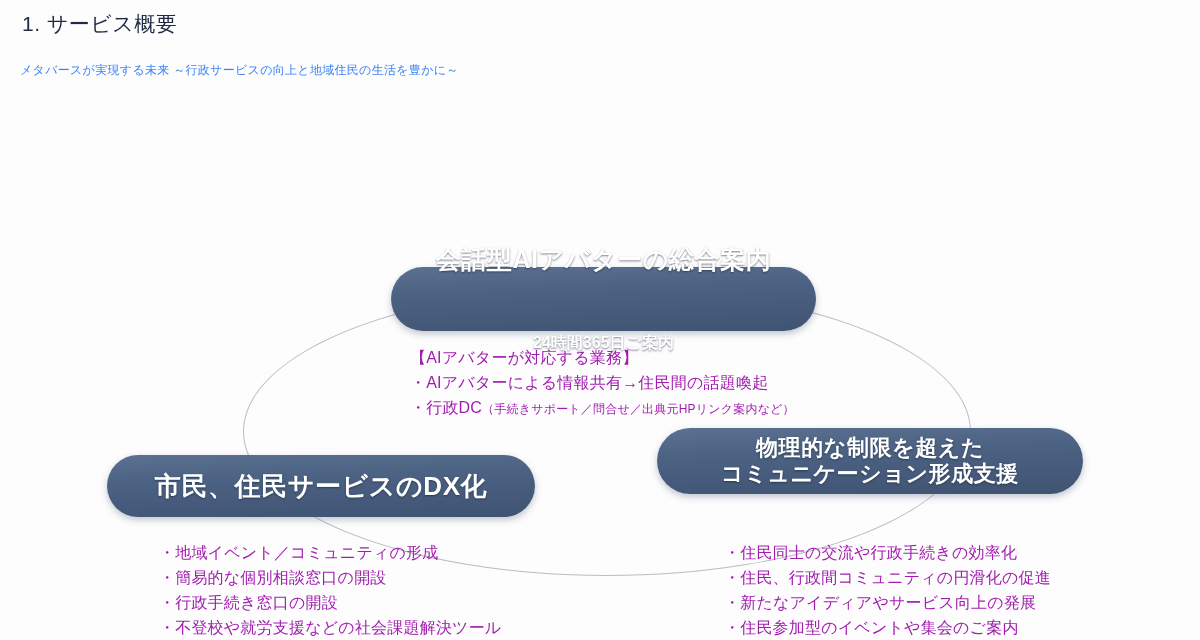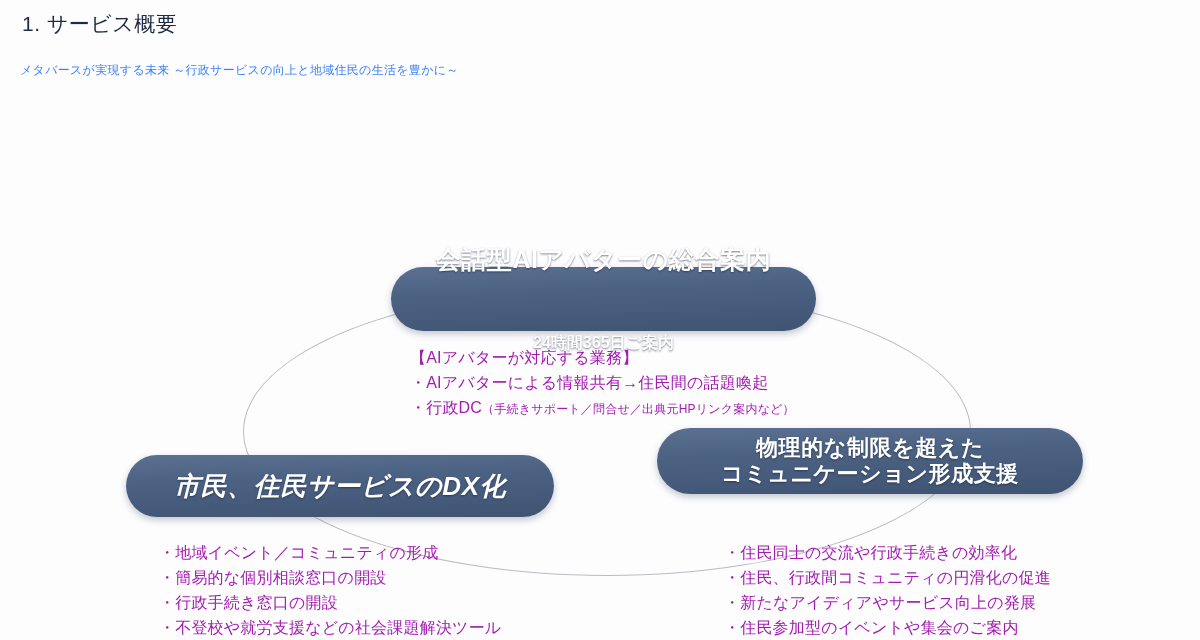--- a/index.html
+++ b/index.html
@@ -100,25 +100,24 @@
     left: 391px;
     top: 267px;
     width: 425px;
     height: 64px;
     gap: 40px;
   }
   #pill-top .t1 { font-size: 25px; line-height: 29px; }
   #pill-top .t2 { font-size: 16px; line-height: 20px; margin-top: 19px; font-weight: bold; }
 
   #pill-left {
-    left: 126px;
+    left: 107px;
     top: 455px;
     width: 428px;
     height: 62px;
-    font-style: italic;
   }
   #pill-left .t1 { font-size: 26px; line-height: 30px; }
 
   #pill-right {
     left: 657px;
     top: 428px;
     width: 426px;
     height: 66px;
   }
   #pill-right .t1 { font-size: 22px; line-height: 26px; }

